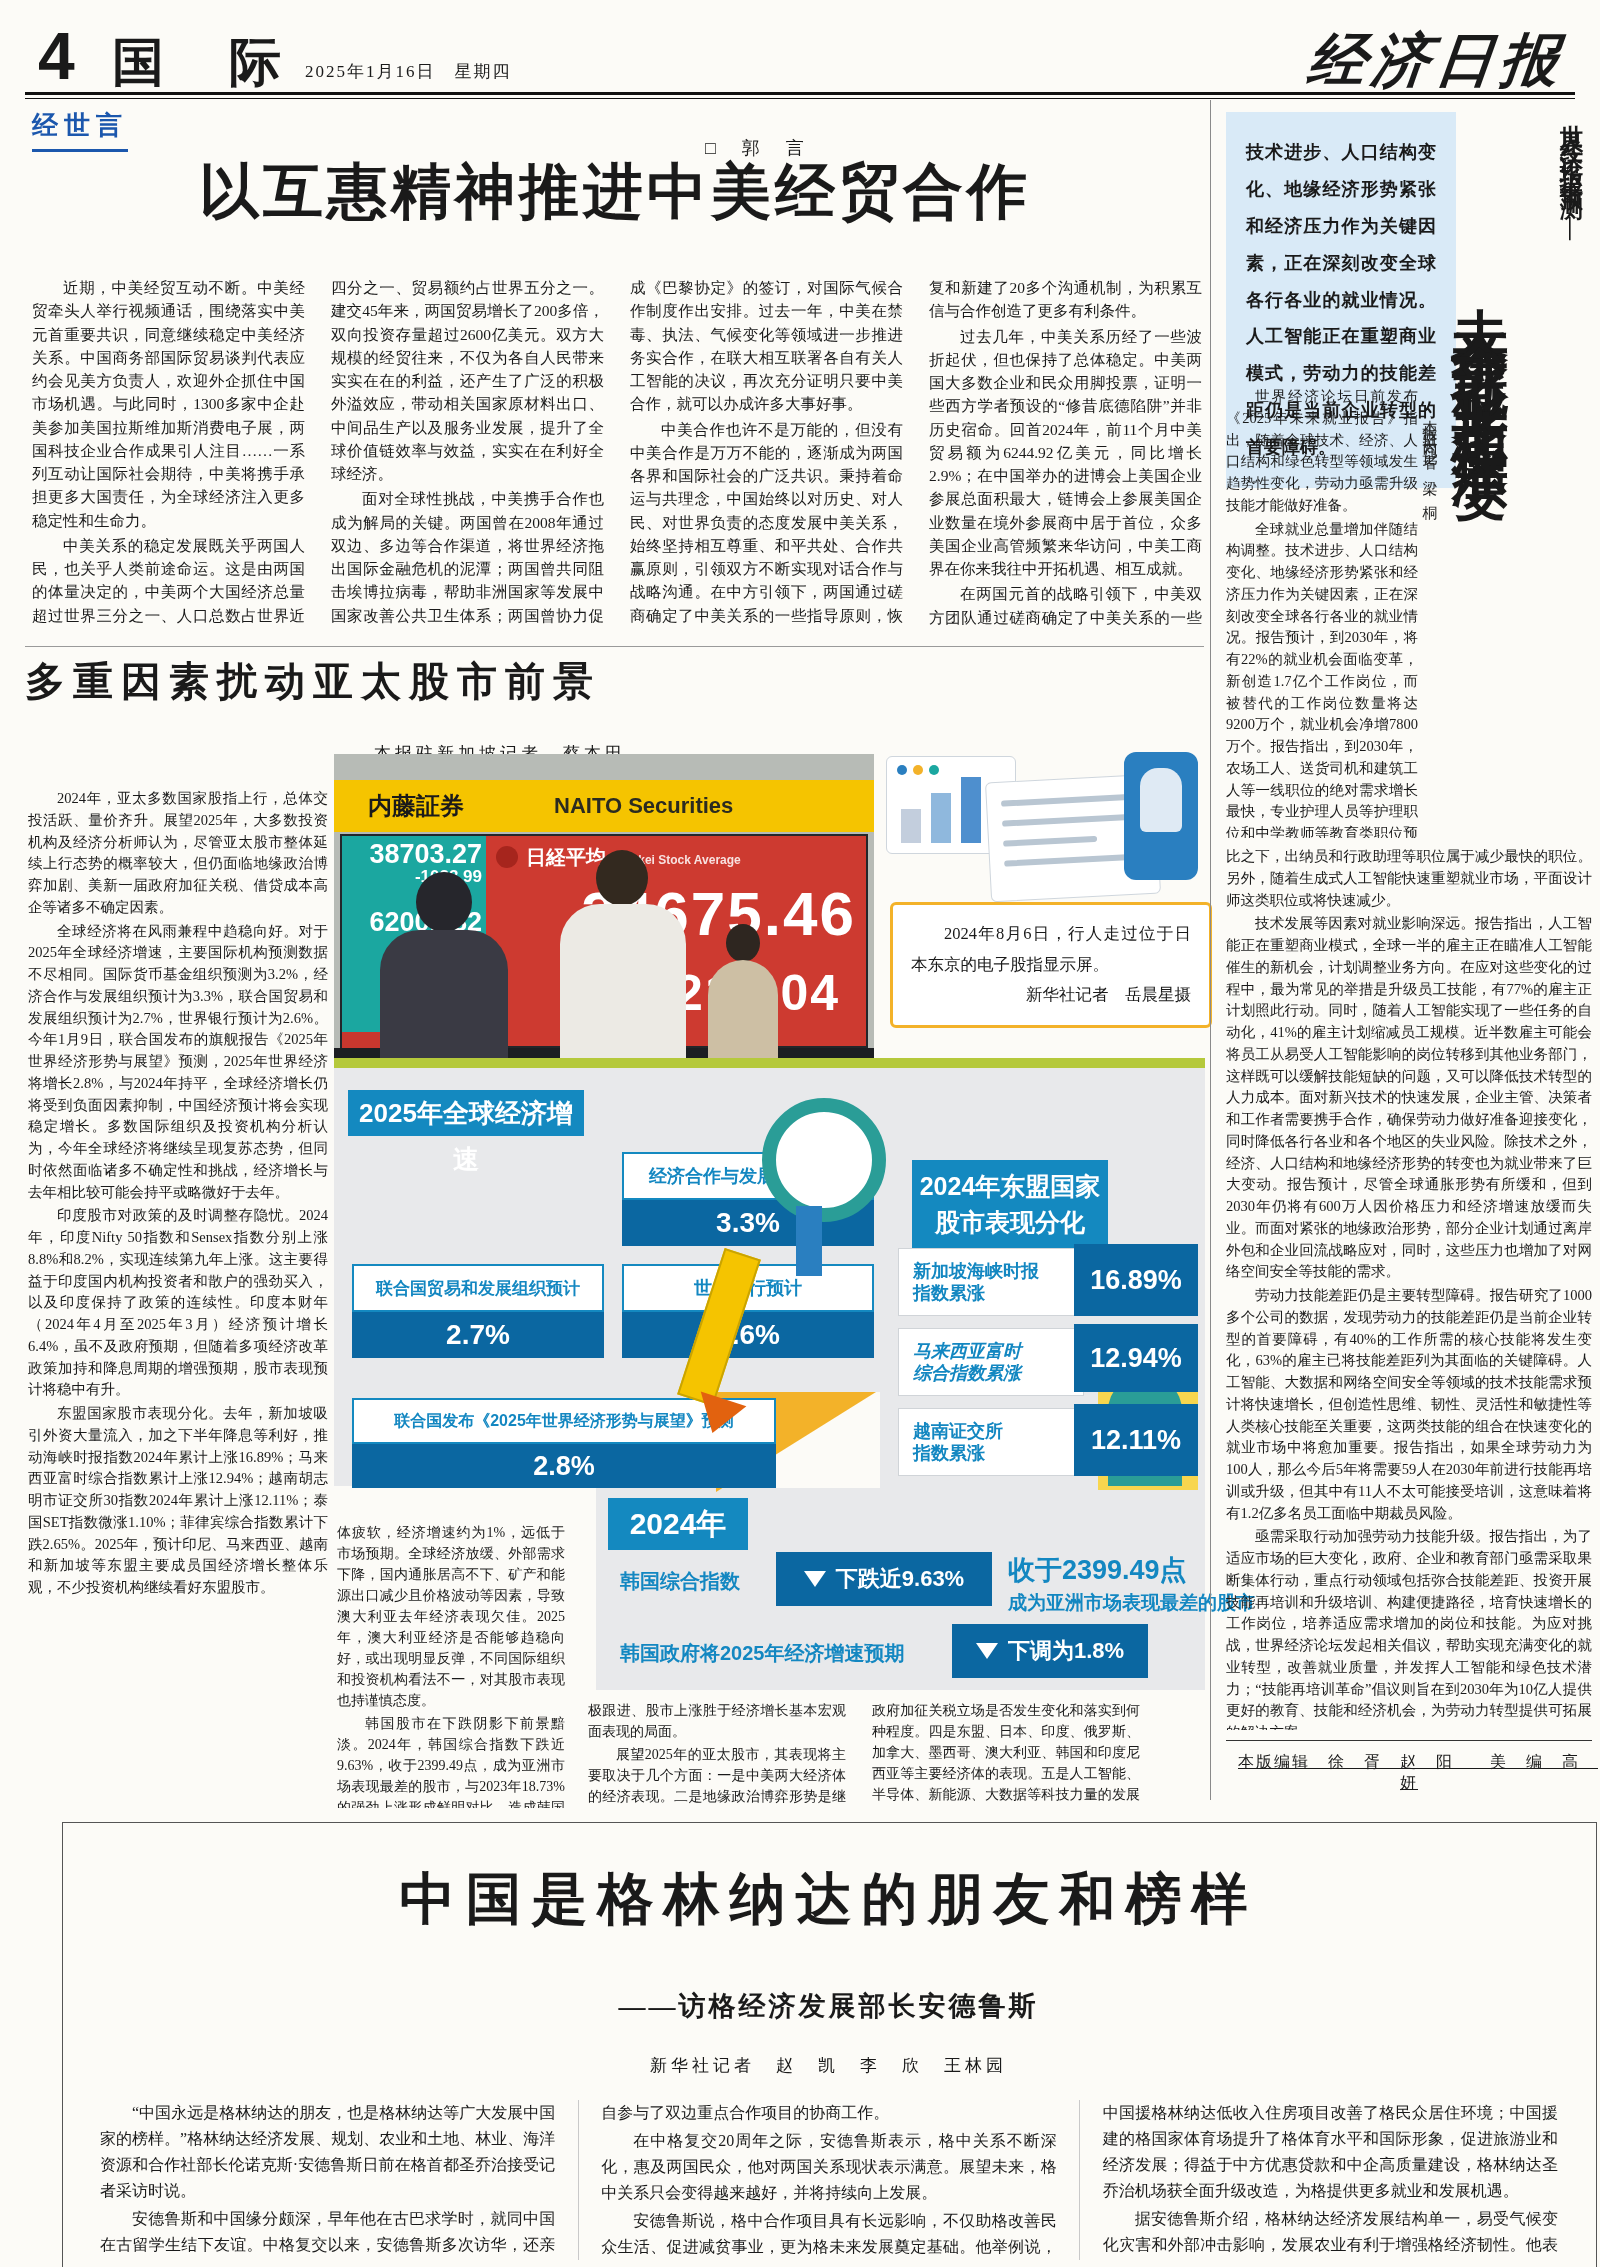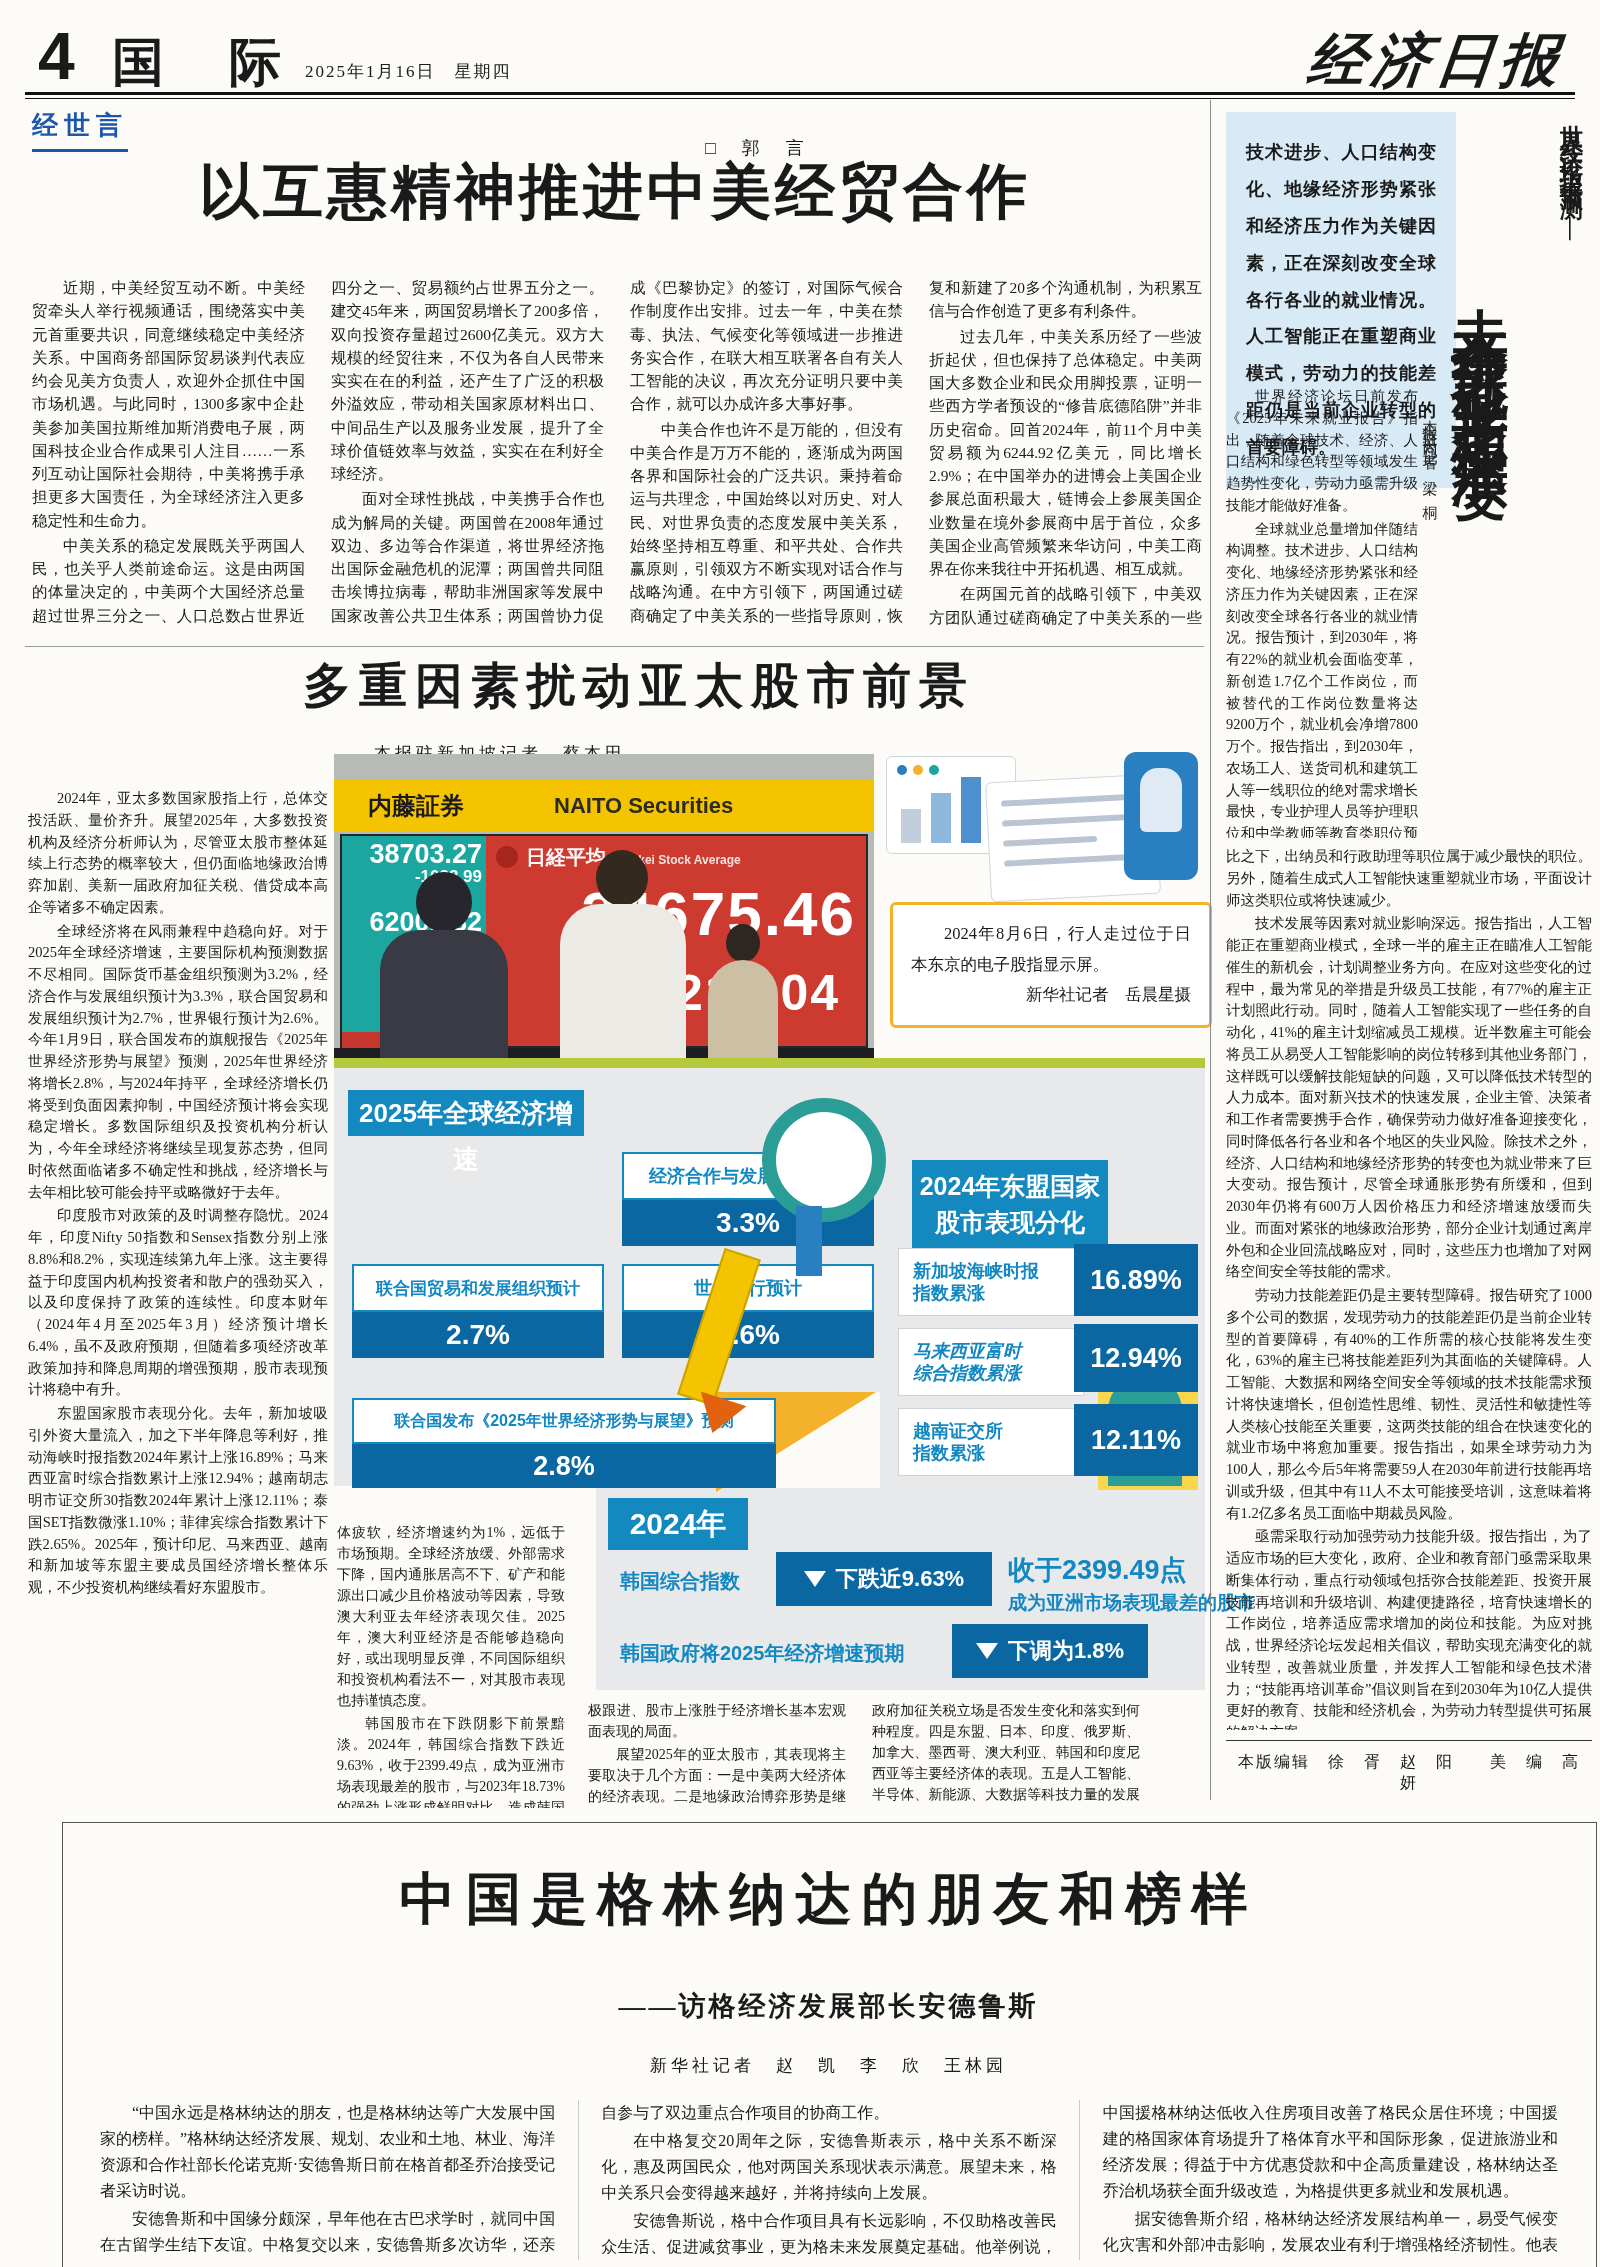--- a/index.html
+++ b/index.html
@@ -18,21 +18,21 @@
   .rule-thick{background:#111;height:3px;}
   .rule-thin{background:#111;height:1px;}
   
   .kicker{color:#1b57ad;font-size:26px;font-weight:bold;letter-spacing:6px;border-bottom:3px solid #1b57ad;padding-bottom:6px;font-family:"Liberation Sans",sans-serif;}
   .mainhead{font-size:60px;font-weight:900;letter-spacing:4px;text-align:center;font-family:"Liberation Sans",sans-serif;}
   .byline{font-size:18px;letter-spacing:4px;}
   .bodycols{column-count:4;column-gap:26px;font-size:15.5px;line-height:1.5;}
   .divider-h{background:#9a9a9a;height:1px;}
   .divider-v{background:#8a8a8a;width:1px;}
   
-  .mkthead{font-size:48px;font-weight:900;letter-spacing:8px;text-align:right;font-family:Liberation Mono, monospace;}
+  .mkthead{font-size:40px;font-weight:900;letter-spacing:8px;text-align:left;font-family:Liberation Mono, monospace;}
   .smallbody{font-size:14.5px;line-height:1.5;}
   
   .photo{background:#b7bbb6;}
   .p-band{position:absolute;left:0;right:0;top:26px;height:52px;background:#f5c400;display:flex;align-items:center;}
   .p-band .cn{font-weight:900;font-size:24px;margin-left:34px;font-family:"Liberation Sans",sans-serif;}
   .p-band .en{font-weight:bold;font-size:22px;margin-left:90px;color:#2b2b20;font-family:"Liberation Sans",sans-serif;}
   .p-screens{position:absolute;left:6px;right:6px;top:80px;bottom:18px;background:#23262a;}
   .tealcell{position:absolute;left:2px;width:140px;background:#1ba7a0;color:#fff;text-align:right;padding:4px 8px 2px 0;font-family:"Liberation Sans",sans-serif;}
   .tealcell .v{font-size:27px;font-weight:bold;line-height:1.05;}
   .tealcell .d{font-size:17px;font-weight:bold;line-height:1.1;}
@@ -265,21 +265,21 @@
     <p class="np">世界经济论坛日前发布《2025年未来就业报告》指出，随着全球技术、经济、人口结构和绿色转型等领域发生趋势性变化，劳动力亟需升级技能才能做好准备。</p>
     <p class="np">全球就业总量增加伴随结构调整。技术进步、人口结构变化、地缘经济形势紧张和经济压力作为关键因素，正在深刻改变全球各行各业的就业情况。报告预计，到2030年，将有22%的就业机会面临变革，新创造1.7亿个工作岗位，而被替代的工作岗位数量将达9200万个，就业机会净增7800万个。报告指出，到2030年，农场工人、送货司机和建筑工人等一线职位的绝对需求增长最快，专业护理人员等护理职位和中学教师等教育类职位预计也会迎来大幅增长，而人口结构趋势将推动基础性行业的职位需求增加。与此同时，人工智能、机器人和能源系统，尤其是可再生能源和环境工程的发展，将提升这些领域的专业职位需求。相</p>
   </div>
   <div class="abs jobsbody just hidden-overflow" style="left:1226px;top:846px;width:366px;height:884px;">
     <p class="np" style="text-indent:0;">比之下，出纳员和行政助理等职位属于减少最快的职位。另外，随着生成式人工智能快速重塑就业市场，平面设计师这类职位或将快速减少。</p>
     <p class="np">技术发展等因素对就业影响深远。报告指出，人工智能正在重塑商业模式，全球一半的雇主正在瞄准人工智能催生的新机会，计划调整业务方向。在应对这些变化的过程中，最为常见的举措是升级员工技能，有77%的雇主正计划照此行动。同时，随着人工智能实现了一些任务的自动化，41%的雇主计划缩减员工规模。近半数雇主可能会将员工从易受人工智能影响的岗位转移到其他业务部门，这样既可以缓解技能短缺的问题，又可以降低技术转型的人力成本。面对新兴技术的快速发展，企业主管、决策者和工作者需要携手合作，确保劳动力做好准备迎接变化，同时降低各行各业和各个地区的失业风险。除技术之外，经济、人口结构和地缘经济形势的转变也为就业带来了巨大变动。报告预计，尽管全球通胀形势有所缓和，但到2030年仍将有600万人因价格压力和经济增速放缓而失业。而面对紧张的地缘政治形势，部分企业计划通过离岸外包和企业回流战略应对，同时，这些压力也增加了对网络空间安全等技能的需求。</p>
     <p class="np">劳动力技能差距仍是主要转型障碍。报告研究了1000多个公司的数据，发现劳动力的技能差距仍是当前企业转型的首要障碍，有40%的工作所需的核心技能将发生变化，63%的雇主已将技能差距列为其面临的关键障碍。人工智能、大数据和网络空间安全等领域的技术技能需求预计将快速增长，但创造性思维、韧性、灵活性和敏捷性等人类核心技能至关重要，这两类技能的组合在快速变化的就业市场中将愈加重要。报告指出，如果全球劳动力为100人，那么今后5年将需要59人在2030年前进行技能再培训或升级，但其中有11人不太可能接受培训，这意味着将有1.2亿多名员工面临中期裁员风险。</p>
     <p class="np">亟需采取行动加强劳动力技能升级。报告指出，为了适应市场的巨大变化，政府、企业和教育部门亟需采取果断集体行动，重点行动领域包括弥合技能差距、投资开展技能再培训和升级培训、构建便捷路径，培育快速增长的工作岗位，培养适应需求增加的岗位和技能。为应对挑战，世界经济论坛发起相关倡议，帮助实现充满变化的就业转型，改善就业质量，并发挥人工智能和绿色技术潜力；“技能再培训革命”倡议则旨在到2030年为10亿人提供更好的教育、技能和经济机会，为劳动力转型提供可拓展的解决方案。</p>
   </div>
   <div class="abs" style="left:1226px;top:1740px;width:366px;border-top:1px solid #333;"></div>
-  <div class="abs editors" style="left:1226px;top:1752px;width:366px;">本版编辑　徐　胥　赵　阳　　美　编　高　妍</div>
+  <div class="abs editors" style="left:1226px;top:1752px;width:366px;text-decoration:underline;">本版编辑　徐　胥　赵　阳　　美　编　高　妍</div>
 
   <div class="abs gbox" style="left:62px;top:1822px;width:1533px;height:444px;"></div>
   <div class="abs gsub" style="left:62px;top:1988px;width:1533px;">——访格经济发展部长安德鲁斯</div>
   <div class="abs ghead" style="left:62px;top:1862px;width:1533px;">中国是格林纳达的朋友和榜样</div>
   <div class="abs gby" style="left:62px;top:2054px;width:1533px;">新华社记者　赵　凯　李　欣　王林园</div>
   <div class="abs gcols just hidden-overflow" style="left:100px;top:2100px;width:1458px;height:160px;">
     <p class="np">“中国永远是格林纳达的朋友，也是格林纳达等广大发展中国家的榜样。”格林纳达经济发展、规划、农业和土地、林业、海洋资源和合作社部长伦诺克斯·安德鲁斯日前在格首都圣乔治接受记者采访时说。</p>
     <p class="np">安德鲁斯和中国缘分颇深，早年他在古巴求学时，就同中国在古留学生结下友谊。中格复交以来，安德鲁斯多次访华，还亲自参与了双边重点合作项目的协商工作。</p>
     <p class="np">在中格复交20周年之际，安德鲁斯表示，格中关系不断深化，惠及两国民众，他对两国关系现状表示满意。展望未来，格中关系只会变得越来越好，并将持续向上发展。</p>
     <p class="np">安德鲁斯说，格中合作项目具有长远影响，不仅助格改善民众生活、促进减贫事业，更为格未来发展奠定基础。他举例说，中国援格林纳达低收入住房项目改善了格民众居住环境；中国援建的格国家体育场提升了格体育水平和国际形象，促进旅游业和经济发展；得益于中方优惠贷款和中企高质量建设，格林纳达圣乔治机场获全面升级改造，为格提供更多就业和发展机遇。</p>

